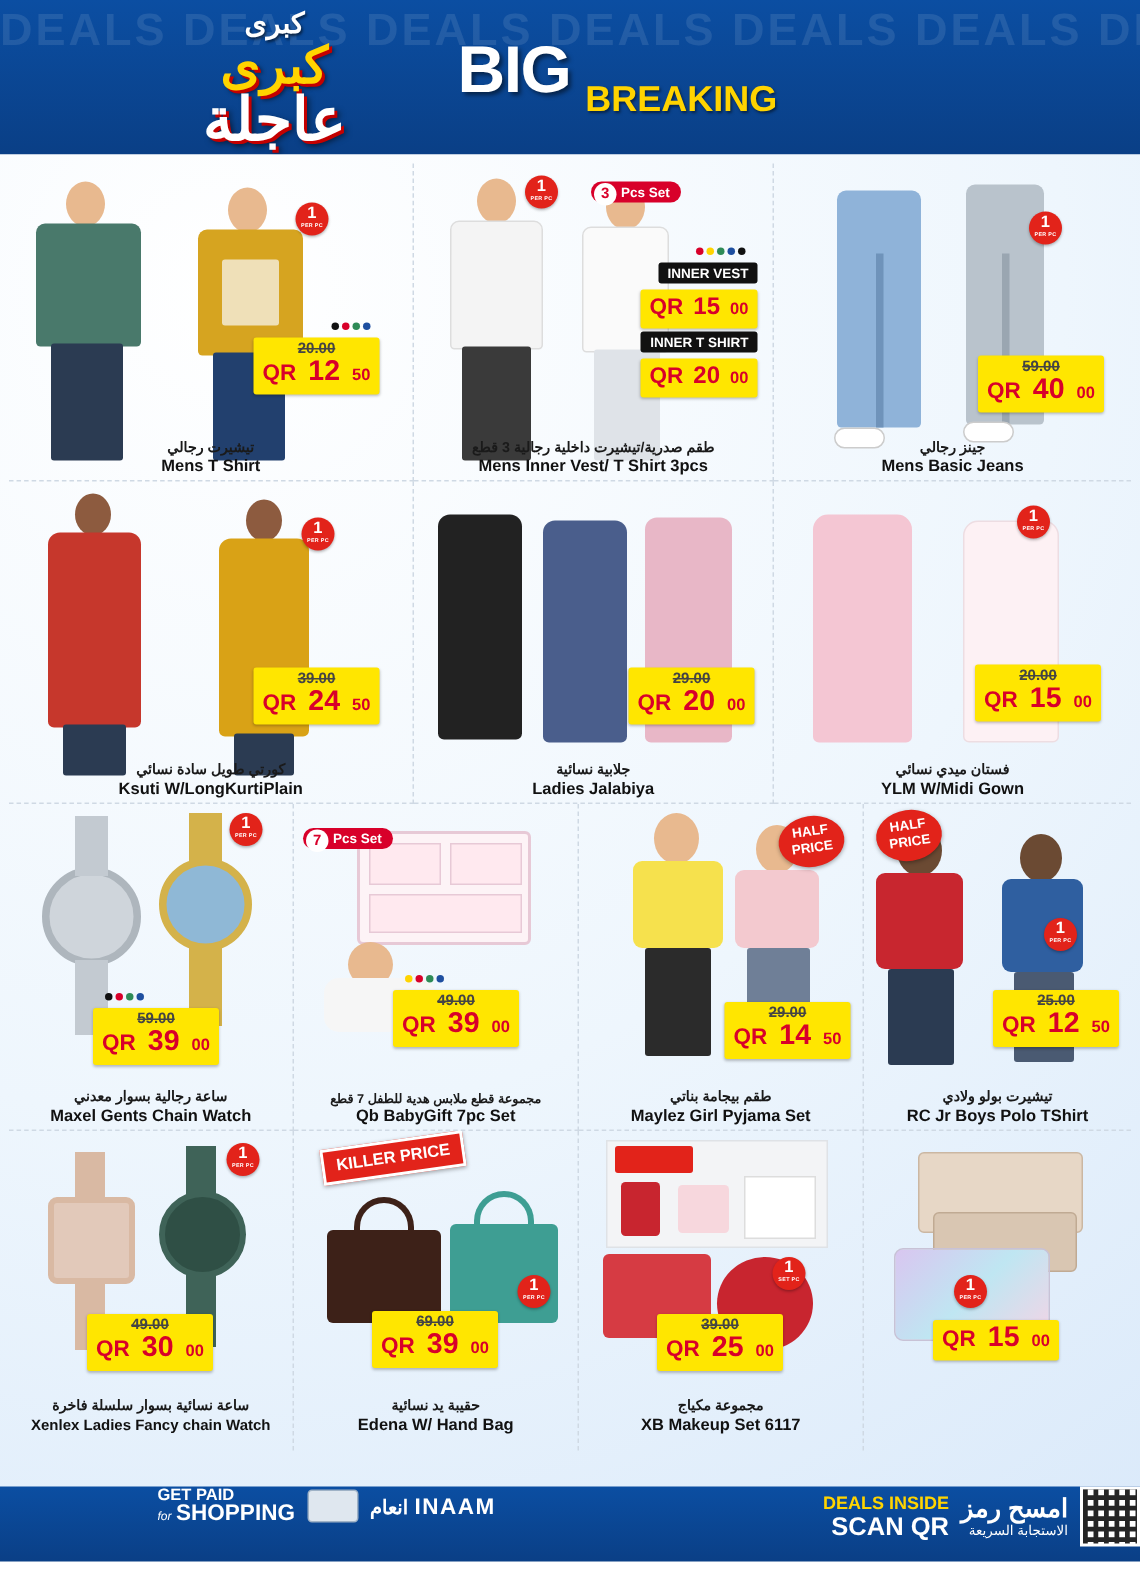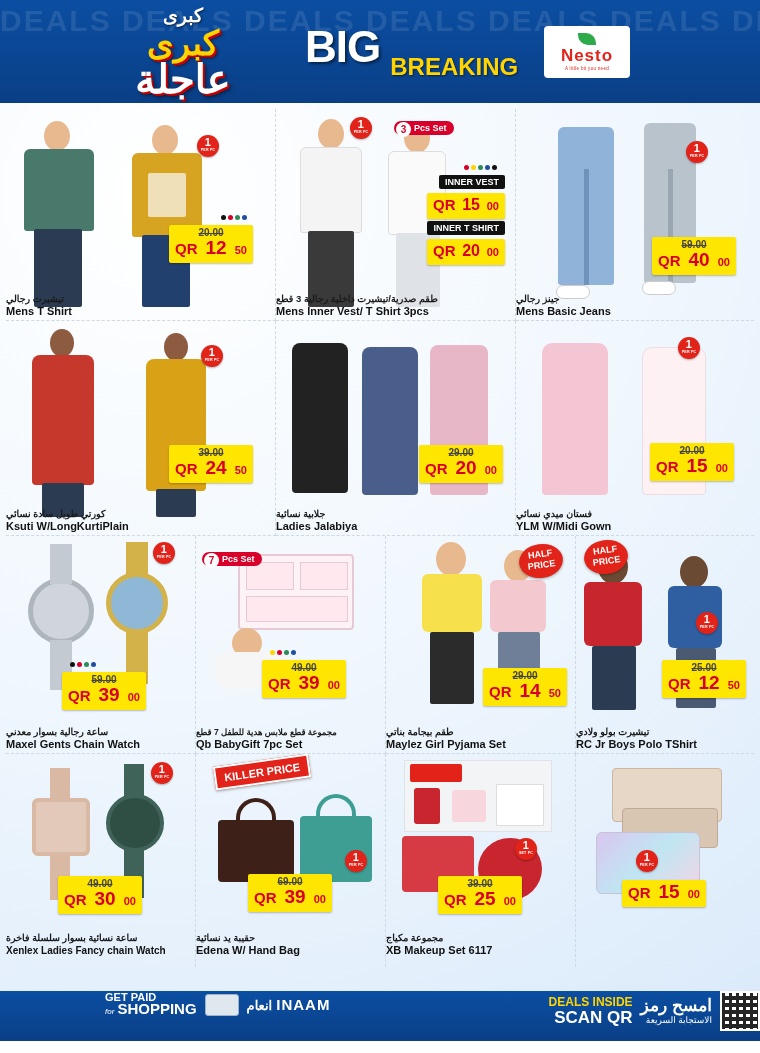--- a/index.html
+++ b/index.html
@@ -88,21 +88,21 @@
     background: transparent;
     border-right: 1px dashed #cfd9e4;
     border-bottom: 1px dashed #cfd9e4;
     overflow:hidden;
   }
   .cell:last-child { border-right:none; }
 
   .prod-art { position:absolute; left:0; top:0; right:0; bottom:0; }
 
   .label-block {
-    position:absolute; left:0; right:0; bottom:2px; text-align:left;
+    position:absolute; left:0; right:0; bottom:2px; text-align:center;
   }
   .lbl-ar {
     direction: rtl; font-size: 9.5px; color:#1a1a1a; font-weight:bold; line-height:12px;
   }
   .lbl-en {
     font-size: 11px; color:#111; font-weight:bold; line-height:13px;
   }
 
   
   .tag {
@@ -213,25 +213,20 @@
   </div>
 
   <div class="big-breaking">
     <div class="big-word">BIG</div>
     <div class="breaking-stack">
       <div>BREAKING</div>
       <div>DEALS</div>
     </div>
   </div>
 
-  <div class="nesto-logo">
-    <div class="nesto-leaf"></div>
-    <div class="n-red">Nesto</div>
-    <div class="n-sub">A little bit you need</div>
-  </div>
 </div>
 
 <div class="sheet">
 
   <div class="row" style="height:212px;">
 
     <div class="cell" style="width:270px;">
       <div class="prod-art">
         <div class="fig head" style="left:38px;top:12px;width:26px;height:30px;"></div>
         <div class="fig torso" style="left:18px;top:40px;width:70px;height:82px;background:#49796b;"></div>

